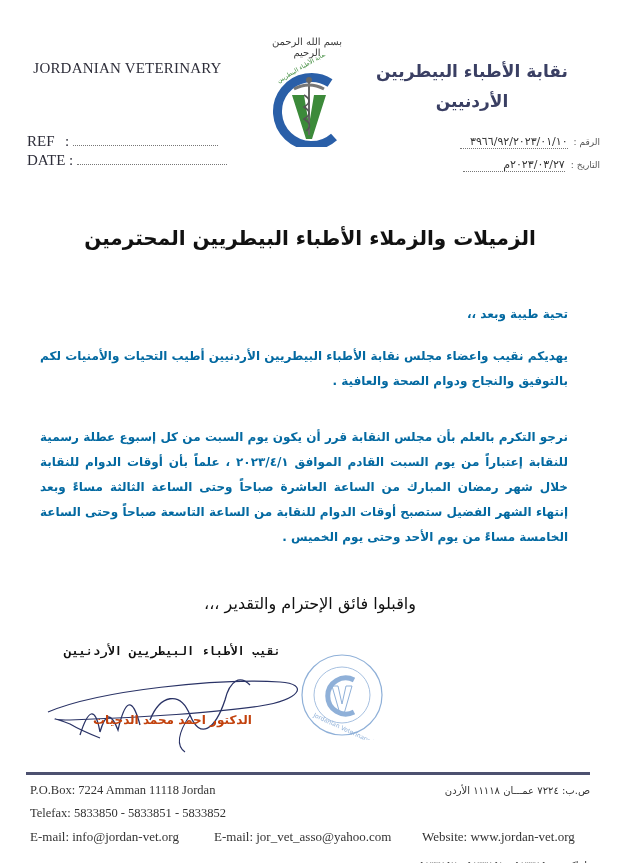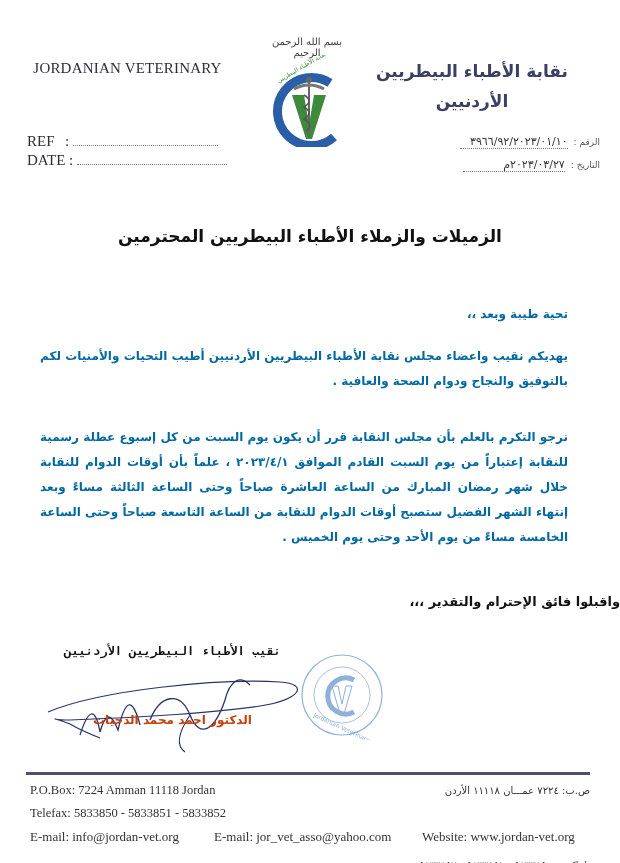--- a/index.html
+++ b/index.html
@@ -25,28 +25,28 @@
   .ar-meta { right: 20px; direction: rtl; font-family: "DejaVu Sans", sans-serif; font-size: 11px; color: #333; }
   .ar-meta .lbl { font-size: 9px; color: #555; margin-left: 6px; }
   .ar-meta .val { font-size: 11px; letter-spacing: 0.5px; border-bottom: 1px dotted #777; padding-left: 10px; }
   .basmala {
     left: 262px; top: 36px; width: 90px; text-align: center;
     font-family: "DejaVu Serif", serif; font-size: 10px; color: #3a3a3a; direction: rtl;
   }
   .logo { left: 268px; top: 55px; width: 82px; height: 92px; }
   .title {
     left: 60px; right: 60px; top: 226px; text-align: center; direction: rtl;
-    font-family: "DejaVu Sans", sans-serif; font-weight: bold; font-size: 17px; color: #111;
+    font-family: "DejaVu Sans", sans-serif; font-weight: bold; font-size: 20px; color: #111;
   }
   .para {
     left: 40px; right: 52px; direction: rtl; text-align: justify;
     font-family: "DejaVu Sans", sans-serif; font-weight: bold; font-size: 12px; color: #0369a1;
     line-height: 25px;
   }
-  .closing { left: 0; right: 0; text-align: right; direction: rtl; font-family: "DejaVu Sans", sans-serif; font-weight: bold; font-size: 13px; color: #111; }
+  .closing { left: 0; right: 0; text-align: center; direction: rtl; font-family: "DejaVu Sans", sans-serif; font-weight: normal; font-size: 16px; color: #111; }
   .sig-title { left: 60px; top: 644px; width: 225px; text-align: center; direction: rtl; font-family: Liberation Mono, monospace; font-weight: bold; font-size: 12px; color: #111; }
   .sig-name { left: 60px; top: 713px; width: 225px; text-align: center; direction: rtl; font-family: "DejaVu Sans", sans-serif; font-weight: bold; font-size: 12px; color: #c2410c; }
   .signature { left: 40px; top: 660px; width: 260px; height: 95px; }
   .stamp { left: 292px; top: 650px; width: 100px; height: 90px; }
   .footer-rule { left: 26px; right: 30px; top: 772px; height: 3px; background: #4d5170; }
   .foot { font-family: "Liberation Serif", serif; font-size: 12.5px; color: #333; }
   .foot-ar { direction: rtl; font-family: "DejaVu Sans", sans-serif; font-size: 10px; color: #333; right: 30px; }
 </style>
 </head>
 <body>

